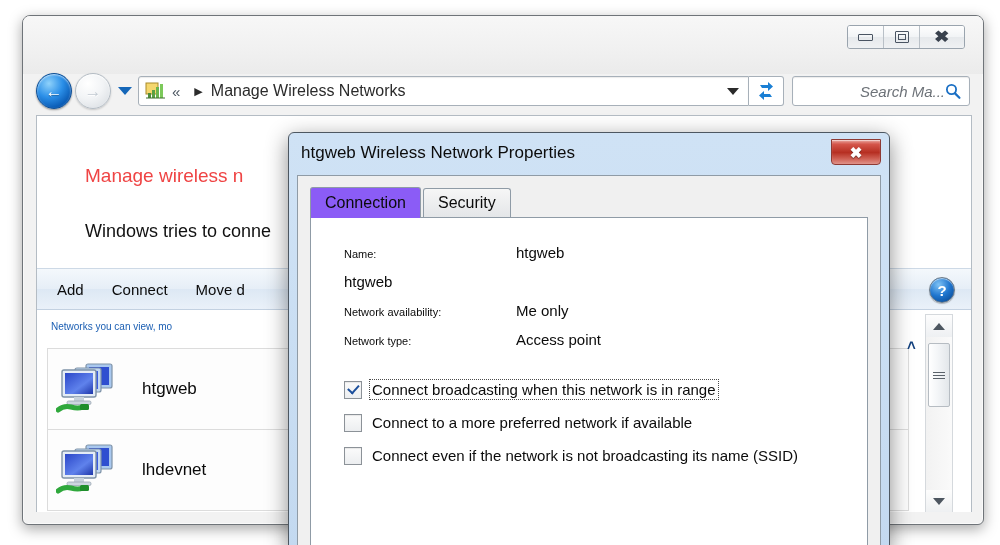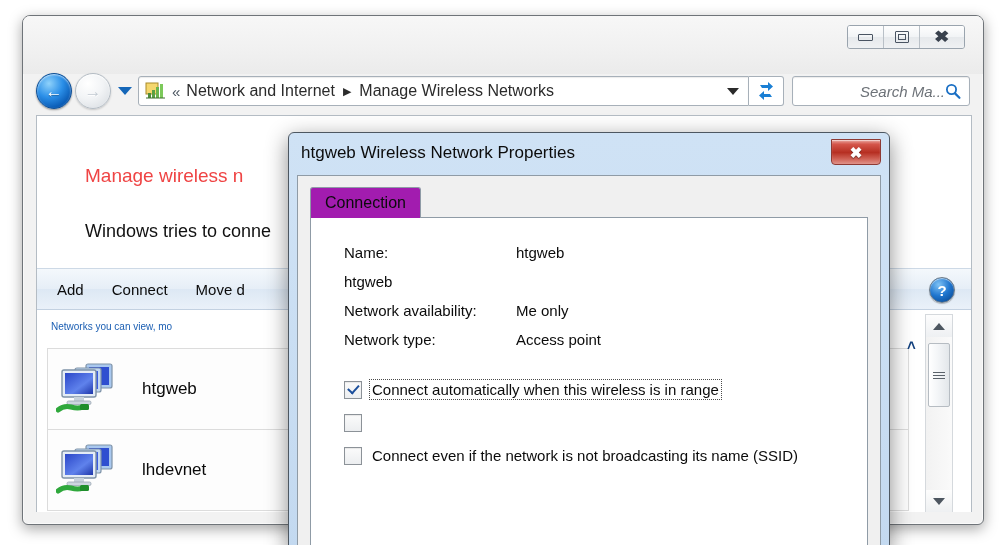--- a/index.html
+++ b/index.html
@@ -425,21 +425,21 @@
     display: flex;
     align-items: center;
     font-size: 16px;
     color: #0b0b0b;
     border: 1px solid #8f9ba6;
     border-bottom: none;
     border-radius: 3px 3px 0 0;
     white-space: nowrap;
   }
   .tab.active {
-    background: #a21caf;
+    background: #8b5cf6;
     height: 30px;
     position: relative;
     z-index: 2;
   }
   .tab.inactive {
     background: linear-gradient(to bottom,#f6f6f6,#e4e6e8);
     margin-left: 2px;
     margin-bottom: 1px;
   }
   .tabpane {
@@ -458,21 +458,21 @@
     left: 33px;
     top: 26px;
   }
   .field-row {
     display: flex;
     align-items: baseline;
     margin-bottom: 12px;
   }
   .field-label {
     width: 172px;
-    font-size: 15px;
+    font-size: 11px;
     color: #0b0b0b;
     flex: 0 0 auto;
     white-space: nowrap;
   }
   .field-value {
     font-size: 15px;
     color: #0b0b0b;
     white-space: nowrap;
   }
 
@@ -558,21 +558,20 @@
           <svg class="bars" viewBox="0 0 22 20" xmlns="http://www.w3.org/2000/svg">
             <rect x="1" y="2" width="12" height="11" fill="#f5d76e" stroke="#a98b2a" stroke-width="1"></rect>
             <rect x="3" y="12" width="3" height="5" fill="#4e8c3a"></rect>
             <rect x="7" y="9" width="3" height="8" fill="#5aa043"></rect>
             <rect x="11" y="6" width="3" height="11" fill="#6bb54d"></rect>
             <rect x="15" y="3" width="3" height="14" fill="#7cc95a"></rect>
             <path d="M1 17 h19" stroke="#3f6f2e" stroke-width="1.2" fill="none"></path>
           </svg>
         </span>
         <span class="bc-chev">«</span>
-        <span class="bc-seg">Network and Internet</span>
         <span class="bc-sep">▶</span>
         <span class="bc-seg">Manage Wireless Networks</span>
         <span class="addr-drop"></span>
       </div>
 
       <div class="refresh-box">
         <svg width="20" height="18" viewBox="0 0 20 18" xmlns="http://www.w3.org/2000/svg">
           <path d="M4 3 L12 3 L12 0 L17 4.5 L12 9 L12 6 L6 6 Z" fill="#1a7fd4"></path>
           <path d="M16 15 L8 15 L8 18 L3 13.5 L8 9 L8 12 L14 12 Z" fill="#1a7fd4"></path>
         </svg>
@@ -676,20 +675,21 @@
       <span class="dlg-title">htgweb Wireless Network Properties</span>
       <span class="dlg-close">✖</span>
     </div>
 
     <div class="dlg-edge-l"></div>
     <div class="dlg-edge-r"></div>
 
     <div class="dlg-body">
       <div class="tabstrip">
         <span class="tab active">Connection</span>
+        <span class="tab inactive">Security</span>
       </div>
 
       <div class="tabpane">
         <div class="fields">
           <div class="field-row">
             <span class="field-label">Name:</span>
             <span class="field-value">htgweb</span>
           </div>
           <div class="field-row">
             <span class="field-value">htgweb</span>
@@ -700,24 +700,25 @@
           </div>
           <div class="field-row">
             <span class="field-label">Network type:</span>
             <span class="field-value">Access point</span>
           </div>
         </div>
 
         <div class="checks">
           <div class="check-row">
             <span class="cbox checked"></span>
-            <span class="check-label focused">Connect automatically when this wireless is in range</span>
+            <span class="check-label focused">Connect broadcasting when this network is in range</span>
           </div>
           <div class="check-row">
             <span class="cbox"></span>
+            <span class="check-label">Connect to a more preferred network if available</span>
           </div>
           <div class="check-row">
             <span class="cbox"></span>
             <span class="check-label">Connect even if the network is not broadcasting its name (SSID)</span>
           </div>
         </div>
       </div>
     </div>
   </div>
 

